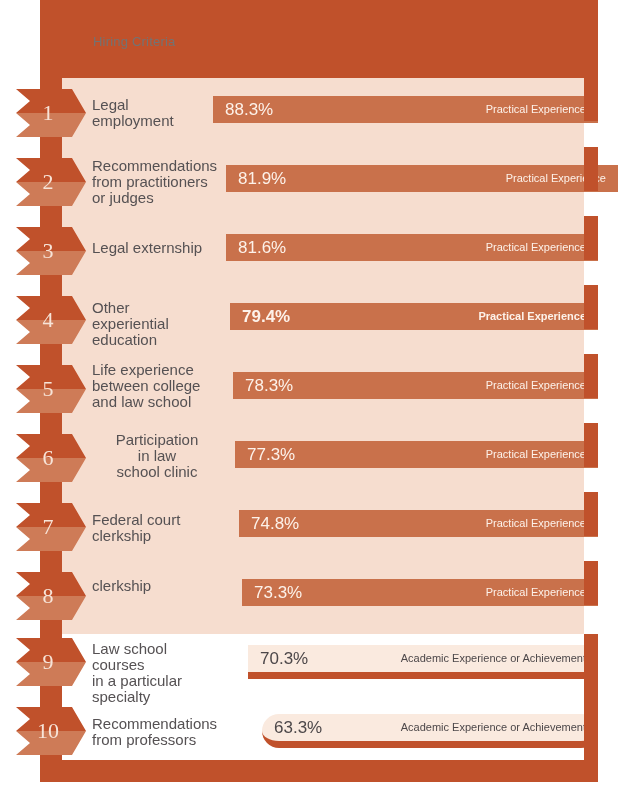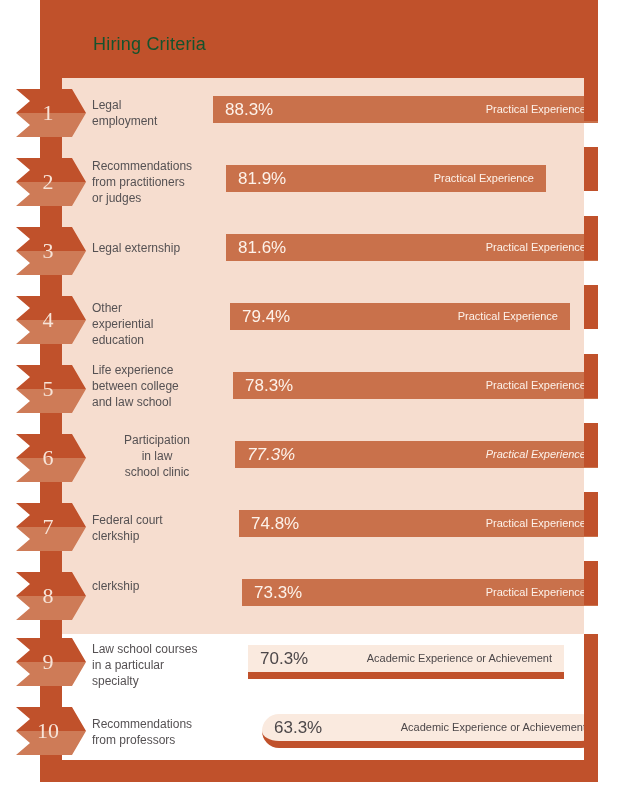--- a/index.html
+++ b/index.html
@@ -27,22 +27,22 @@
     background:#C0512B;
   }
   .header-band{
     position:absolute;
     left:40px; top:0; width:558px; height:78px;
     background:#C0512B;
   }
   .header-title{
     position:absolute;
     left:93px; top:34px;
-    color:#14532d;
-    font-size:18px;
+    color:#737373;
+    font-size:13px;
     letter-spacing:.2px;
     white-space:nowrap;
   }
   .header-sub{
     position:absolute;
     left:248px; top:26px;
     width:320px;
     text-align:center;
     color:#FCEFE8;
     font-size:13px;
@@ -53,21 +53,21 @@
   .pink-panel{
     position:absolute;
     left:62px; top:78px;
     width:522px; height:556px;
     background:#F6DDCF;
   }
   .row-label{
     position:absolute;
     left:92px;
     color:#555153;
-    font-size:12px;
+    font-size:15px;
     line-height:16px;
     width:130px;
   }
   .bar{
     position:absolute;
     height:27px;
     box-sizing:border-box;
   }
   .bar.practical{
     background:#C9714B;
@@ -161,21 +161,21 @@
       <div class="chev" style="left: 16px; top: 158px;">
         <div class="half top"></div>
         <div class="half bot"></div>
         <div class="num">2</div>
       </div>
       <div class="row-label" style="top: 158px;">
         <div>Recommendations</div>
         <div>from practitioners</div>
         <div>or judges</div>
       </div>
-      <div class="bar practical" style="left: 226px; width: 320px; top: 165px; text-align: right;">
+      <div class="bar practical" style="left: 226px; width: 392px; top: 165px; text-align: right;">
         <span class="bar-val">81.9%</span>
         <span class="bar-cat">Practical Experience</span>
       </div>
       <div class="chev" style="left: 16px; top: 227px;">
         <div class="half top"></div>
         <div class="half bot"></div>
         <div class="num">3</div>
       </div>
       <div class="row-label" style="top: 240px;">
         <div>Legal externship</div>
@@ -187,21 +187,21 @@
       <div class="chev" style="left: 16px; top: 296px;">
         <div class="half top"></div>
         <div class="half bot"></div>
         <div class="num">4</div>
       </div>
       <div class="row-label" style="top: 300px;">
         <div>Other</div>
         <div>experiential</div>
         <div>education</div>
       </div>
-      <div class="bar practical" style="left: 230px; width: 340px; top: 303px;">
+      <div class="bar practical" style="left: 230px; width: 368px; top: 303px; font-weight: bold;">
         <span class="bar-val">79.4%</span>
         <span class="bar-cat">Practical Experience</span>
       </div>
       <div class="chev" style="left: 16px; top: 365px;">
         <div class="half top"></div>
         <div class="half bot"></div>
         <div class="num">5</div>
       </div>
       <div class="row-label" style="top: 362px;">
         <div>Life experience</div>
@@ -215,21 +215,21 @@
       <div class="chev" style="left: 16px; top: 434px;">
         <div class="half top"></div>
         <div class="half bot"></div>
         <div class="num">6</div>
       </div>
       <div class="row-label" style="top: 432px; text-align: center;">
         <div>Participation</div>
         <div>in law</div>
         <div>school clinic</div>
       </div>
-      <div class="bar practical" style="left: 235px; width: 363px; top: 441px; font-style: italic;">
+      <div class="bar practical" style="left: 235px; width: 363px; top: 441px;">
         <span class="bar-val">77.3%</span>
         <span class="bar-cat">Practical Experience</span>
       </div>
       <div class="chev" style="left: 16px; top: 503px;">
         <div class="half top"></div>
         <div class="half bot"></div>
         <div class="num">7</div>
       </div>
       <div class="row-label" style="top: 512px;">
         <div>Federal court</div>
@@ -254,21 +254,21 @@
       <div class="chev" style="left: 16px; top: 638px;">
         <div class="half top"></div>
         <div class="half bot"></div>
         <div class="num">9</div>
       </div>
       <div class="row-label" style="top: 641px;">
         <div>Law school courses</div>
         <div>in a particular</div>
         <div>specialty</div>
       </div>
-      <div class="bar academic" style="left: 248px; width: 316px; top: 645px; padding-left: 36px;">
+      <div class="bar academic" style="left: 248px; width: 350px; top: 645px; padding-left: 36px;">
         <span class="bar-val">70.3%</span>
         <span class="bar-cat">Academic Experience or Achievement</span>
       </div>
       <div class="chev" style="left: 16px; top: 707px;">
         <div class="half top"></div>
         <div class="half bot"></div>
         <div class="num">10</div>
       </div>
       <div class="row-label" style="top: 716px;">
         <div>Recommendations</div>

